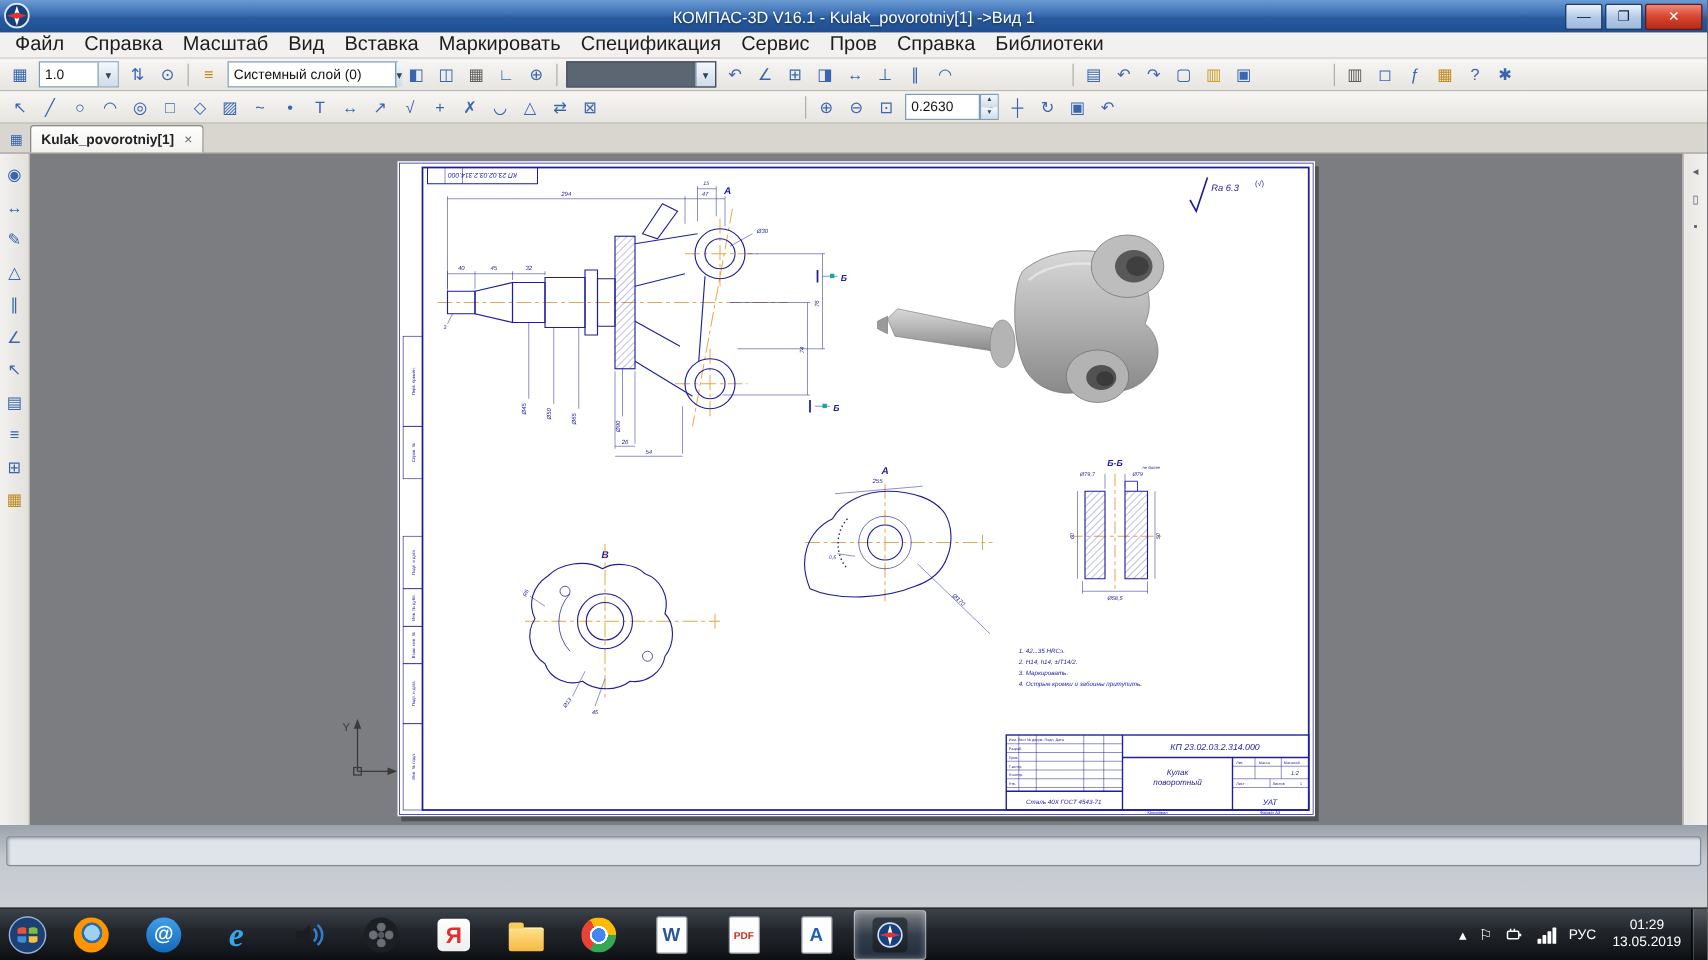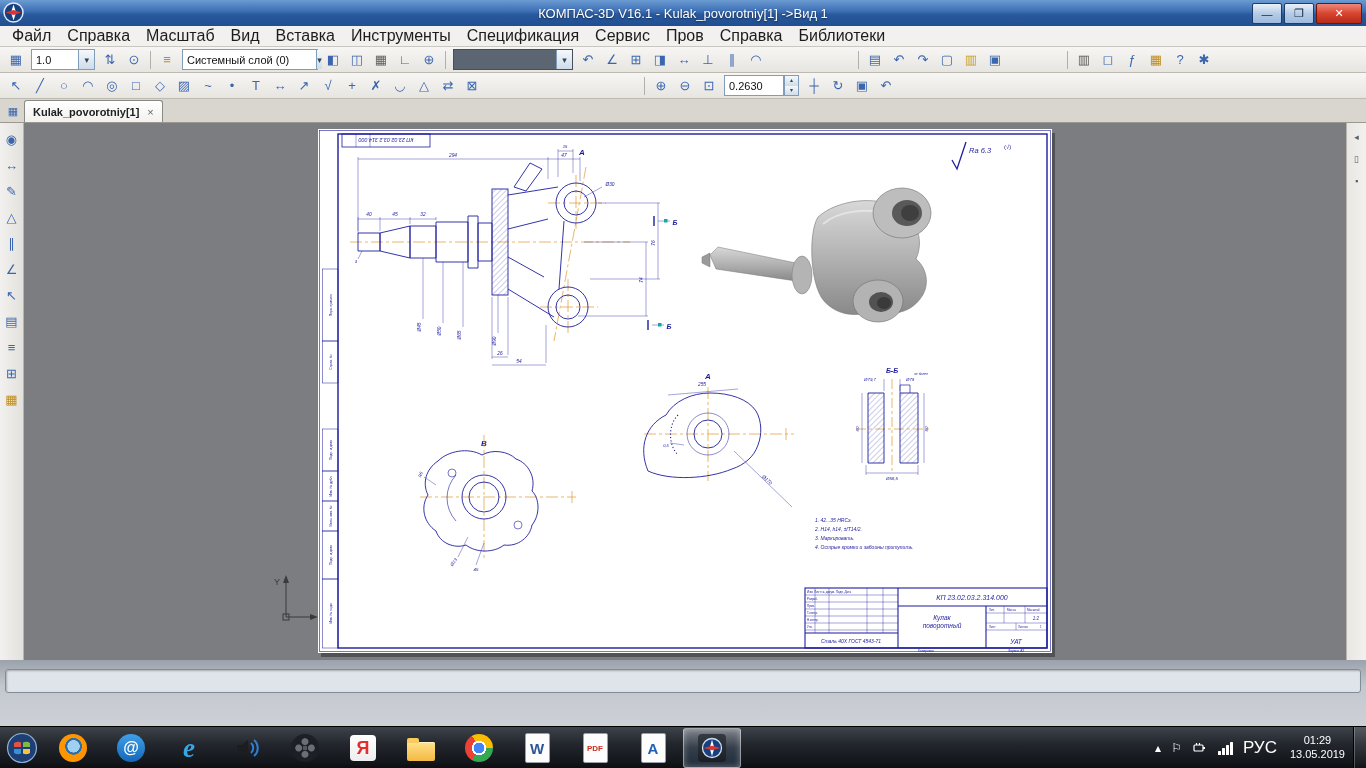--- a/index.html
+++ b/index.html
@@ -106,21 +106,21 @@
     display:flex;align-items:center;justify-content:center;}
   .word{color:#2b579a;font-weight:bold;font-size:15px;}
   .pdf{color:#cf2a1b;font-weight:bold;font-size:8px;}
   .translator{color:#1f62b5;font-weight:bold;font-size:15px;}
   .kompas-tile{width:28px;height:28px;border-radius:4px;background:linear-gradient(#343a42,#1b1f25);
     display:flex;align-items:center;justify-content:center;}
   .tray{margin-left:auto;display:flex;align-items:center;height:100%;color:#fff;}
   .tray-item{display:flex;align-items:center;justify-content:center;padding:0 5px;font-size:12px;height:100%;}
   .netbars{display:flex;align-items:flex-end;gap:1px;height:14px;}
   .netbars i{width:3px;background:#fff;border-radius:0.5px;display:block;}
-  .lang{font-size:17px;}
+  .lang{font-size:11px;}
   .clock{text-align:center;font-size:11px;line-height:1.25;padding:0 8px;}
   .show-desktop{width:12px;height:100%;border-left:1px solid #000;box-shadow:inset 1px 0 0 rgba(255,255,255,.25);
     background:linear-gradient(rgba(255,255,255,.12),rgba(255,255,255,.02));}
 
   
   svg text{font-family:"Liberation Sans",sans-serif;}
 </style>
 </head>
 <body>
 
@@ -142,21 +142,21 @@
     </span>
   </div>
 
   <div class="menubar">
 
   <span class="menu-item">Файл</span>
       <span class="menu-item">Справка</span>
       <span class="menu-item">Масштаб</span>
       <span class="menu-item">Вид</span>
       <span class="menu-item">Вставка</span>
-      <span class="menu-item">Инструменты</span>
+      <span class="menu-item">Маркировать</span>
       <span class="menu-item">Спецификация</span>
       <span class="menu-item">Сервис</span>
       <span class="menu-item">Пров</span>
       <span class="menu-item">Справка</span>
       <span class="menu-item">Библиотеки</span>
     </div>
 
   <div class="toolbar" id="tb1">
     <span class="tb-group">
 

